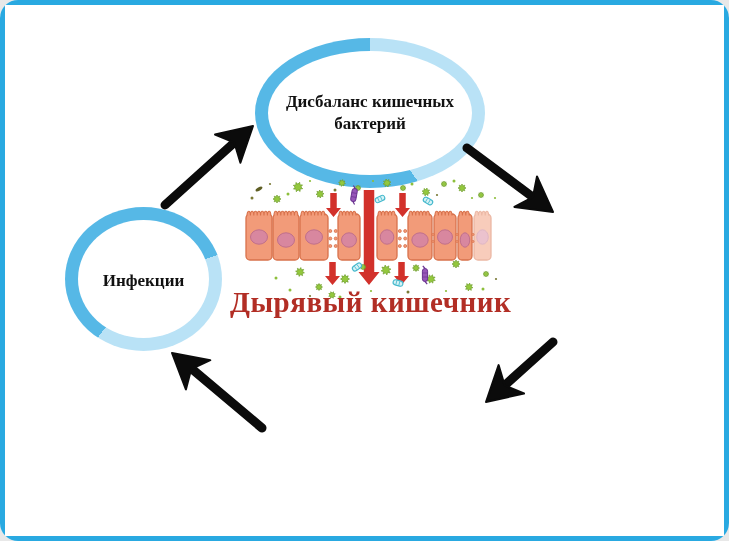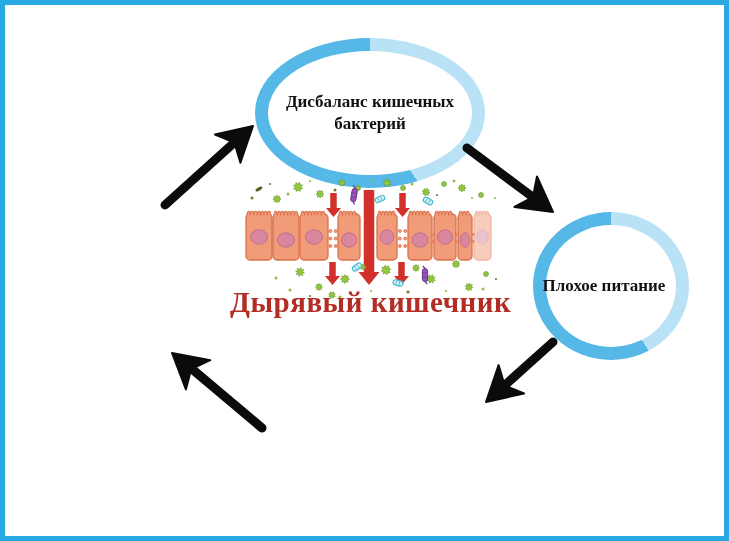--- a/index.html
+++ b/index.html
@@ -1,18 +1,18 @@
 <!DOCTYPE html>
 <html style="--frame-border: #29A9E1; --ring-dark: #56B8E6; --ring-light: #B9E2F6; --cycle-arrow: #0B0B0B; --leak-arrow: #D2312B; --title-red: #B22E25; --label-color: #111111; --cell-fill: #F29B79; --cell-edge: #D8714B; --nucleus-fill: #D8879F; --nucleus-edge: #C06F8C; --microbe-green: #93C83D; --microbe-teal: #44B8CC; --microbe-purple: #9757B8;"><head>
 <meta charset="utf-8">
 <style>
   html,body{margin:0;padding:0;background:#e8e8e8;}
   .frame{
     position:relative;width:729px;height:541px;background:#ffffff;
-    overflow:hidden;font-family:"Liberation Serif","DejaVu Serif",serif;
+    overflow:hidden;font-family:"Liberation Serif","DejaVu Serif",serif;border-radius:18px;
   }
   .frame-border{
     position:absolute;inset:0;border:5px solid var(--frame-border,#29A9E1);
     box-sizing:border-box;pointer-events:none;z-index:50;
   }
   .node{position:absolute;border-radius:50%;}
   .node::after{
     content:"";position:absolute;inset:13px;border-radius:50%;background:#ffffff;
   }
   .node-top{left:255px;top:38px;width:230px;height:150px;
@@ -42,22 +42,22 @@
 </style>
 </head>
 <body>
 
 <div class="frame">
   <div class="frame-border"></div>
 
   <div class="node node-top">
     <div class="node-label">Дисбаланс кишечных бактерий</div>
   </div>
-  <div class="node node-right">
-    <div class="node-label">Плохое питание</div>
+  <div class="node node-left">
+    <div class="node-label">Инфекции</div>
   </div>
 
   <svg class="cycle-arrows" width="729" height="541" viewBox="0 0 729 541">
     <g stroke="var(--cycle-arrow)" fill="var(--cycle-arrow)">
       <line x1="165" y1="205" x2="236" y2="141" stroke-width="9" stroke-linecap="round"></line>
       <polygon stroke-width="2" stroke-linejoin="round" points="253,126 240.4,162.8 234.4,142.7 215.0,134.6"></polygon>
     </g>
     <g stroke="var(--cycle-arrow)" fill="var(--cycle-arrow)">
       <line x1="467" y1="148" x2="534" y2="198" stroke-width="9" stroke-linecap="round"></line>
       <polygon stroke-width="2" stroke-linejoin="round" points="553,212 514.4,206.9 532.9,197.1 537.0,176.5"></polygon>

